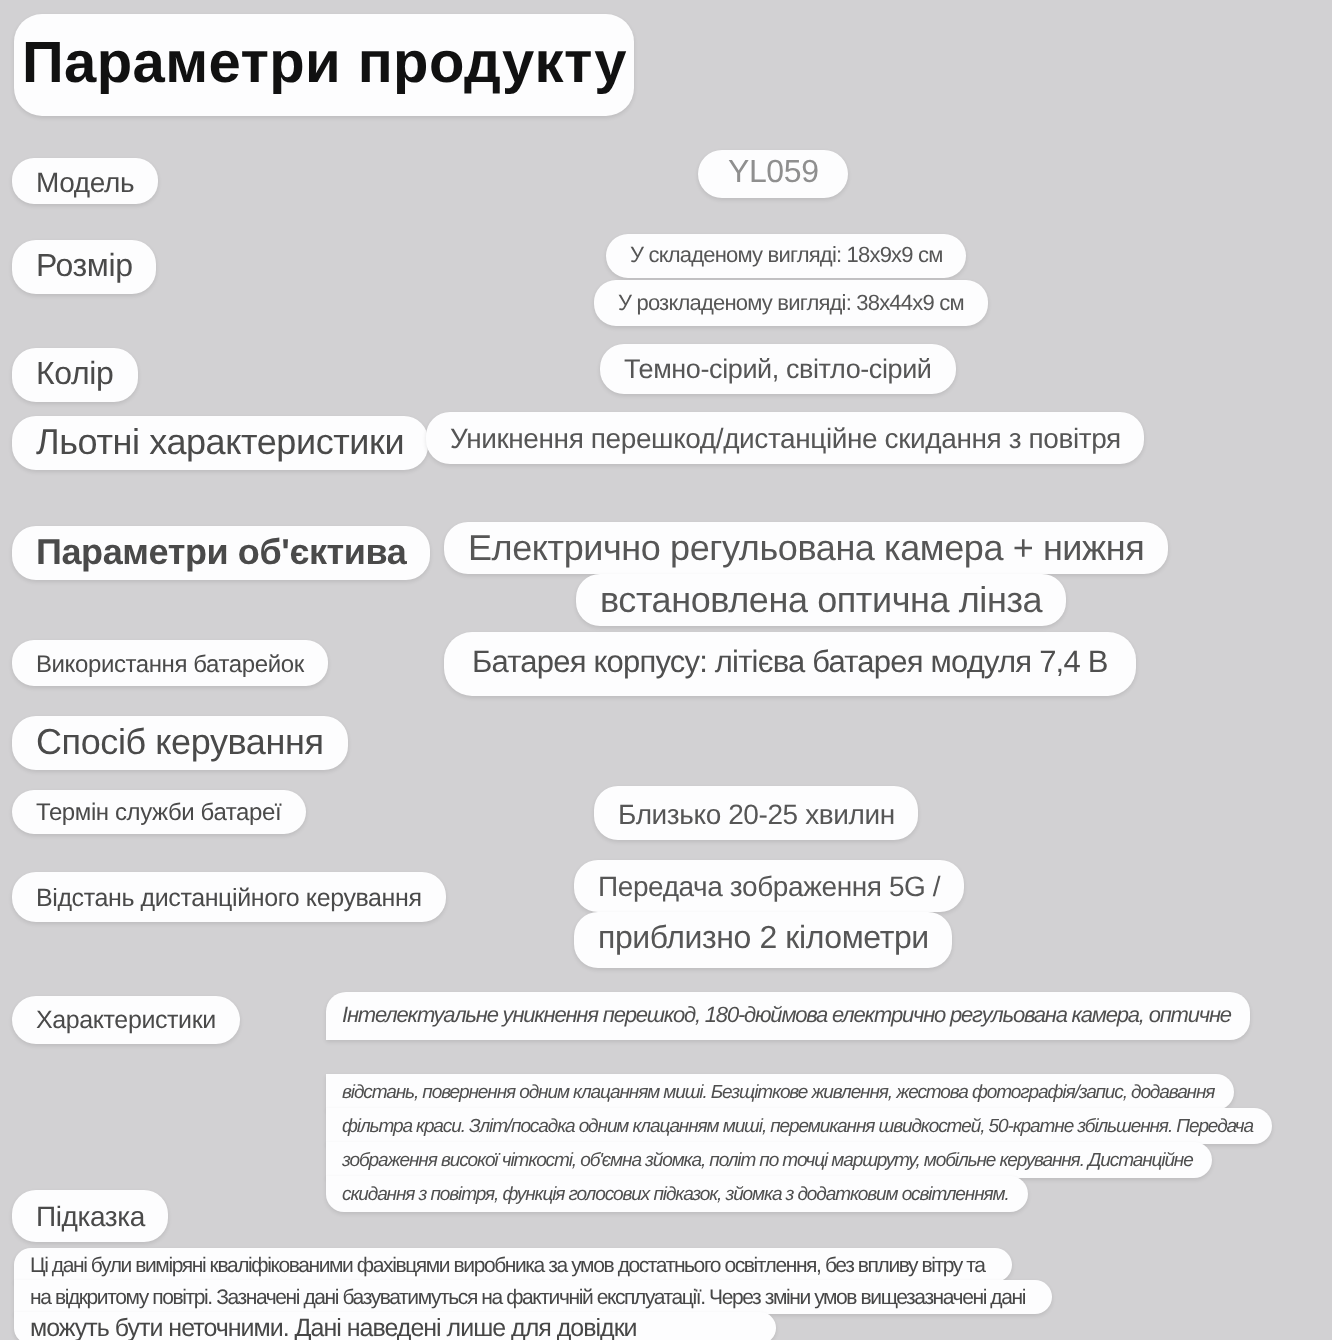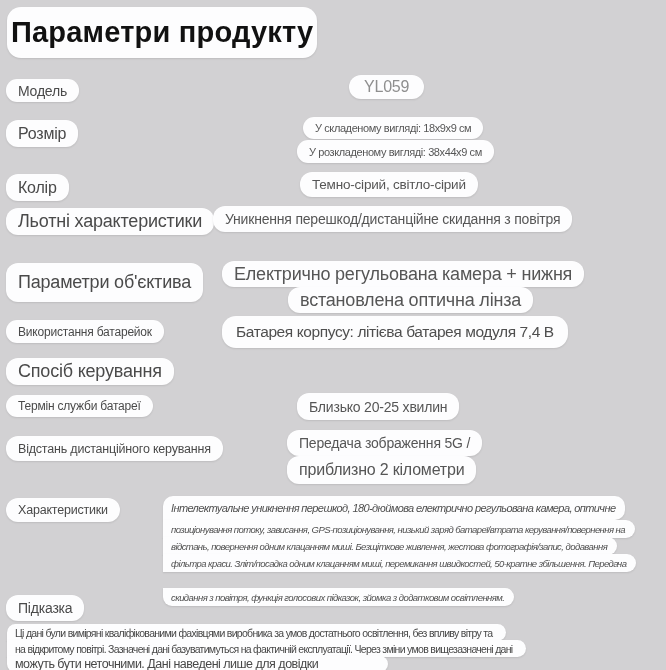--- a/index.html
+++ b/index.html
@@ -91,41 +91,41 @@
   <div class="pill label f16" style="left:6px; top:120px; height:27px;">Розмір</div>
   <div class="pill f11" style="left:303px; top:117px; height:22px; border-radius:11px;">У складеному вигляді: 18x9x9 см</div>
   <div class="pill f11" style="left:297px; top:140px; height:23px; border-radius:11px;">У розкладеному вигляді: 38x44x9 см</div>
 
   <div class="pill label f16" style="left:6px; top:174px; height:27px;">Колір</div>
   <div class="pill f135" style="left:300px; top:172px; height:25px;">Темно-сірий, світло-сірий</div>
 
   <div class="pill label f15" style="left:6px; top:208px; height:27px;">Льотні характеристики</div>
   <div class="pill f14" style="left:213px; top:206px; height:26px;">Уникнення перешкод/дистанційне скидання з повітря</div>
 
-  <div class="pill label f15" style="left:6px; top:263px; height:39px;">Параметри об'єктива</div>
+  <div class="pill label f15" style="left:6px; top:263px; height:27px;font-weight:bold;">Параметри об'єктива</div>
   <div class="pill f15" style="left:222px; top:261px; height:26px;">Електрично регульована камера + нижня</div>
   <div class="pill f15" style="left:288px; top:287px; height:26px;">встановлена оптична лінза</div>
 
   <div class="pill label f12" style="left:6px; top:320px; height:23px; border-radius:11px;">Використання батарейок</div>
   <div class="pill big-val" style="left:222px; top:316px; height:32px; border-radius:14px; padding:0 14px;">Батарея корпусу: літієва батарея модуля 7,4 В</div>
 
   <div class="pill label f15" style="left:6px; top:358px; height:27px;">Спосіб керування</div>
 
   <div class="pill label f12" style="left:6px; top:395px; height:22px; border-radius:11px;">Термін служби батареї</div>
   <div class="pill f14" style="left:297px; top:393px; height:27px;">Близько 20-25 хвилин</div>
 
   <div class="pill label f125" style="left:6px; top:436px; height:25px;">Відстань дистанційного керування</div>
   <div class="pill f14" style="left:287px; top:430px; height:26px;">Передача зображення 5G /</div>
   <div class="pill f16" style="left:287px; top:456px; height:28px;">приблизно 2 кілометри</div>
 
   <div class="pill label f125" style="left:6px; top:498px; height:24px;text-align:center;">Характеристики</div>
   <div class="pill para-line para-first" style="left:163px; top:496px;">Інтелектуальне уникнення перешкод, 180-дюймова електрично регульована камера, оптичне</div>
-  <div class="pill para-line" style="left:163px; top:520px;">позиціонування потоку, зависання, GPS-позиціонування, низький заряд батареї/втрата керування/повернення на</div>
   <div class="pill para-line" style="left:163px; top:537px;">відстань, повернення одним клацанням миші. Безщіткове живлення, жестова фотографія/запис, додавання</div>
   <div class="pill para-line" style="left:163px; top:554px;">фільтра краси. Зліт/посадка одним клацанням миші, перемикання швидкостей, 50-кратне збільшення. Передача</div>
+  <div class="pill para-line" style="left:163px; top:571px;">зображення високої чіткості, об'ємна зйомка, політ по точці маршруту, мобільне керування. Дистанційне</div>
   <div class="pill para-line para-last" style="left:163px; top:588px;">скидання з повітря, функція голосових підказок, зйомка з додатковим освітленням.</div>
 
   <div class="pill label f14" style="left:6px; top:595px; height:26px;">Підказка</div>
   <div class="pill foot-line foot-first" style="left:7px; top:624px;">Ці дані були виміряні кваліфікованими фахівцями виробника за умов достатнього освітлення, без впливу вітру та</div>
   <div class="pill foot-line" style="left:7px; top:640px;">на відкритому повітрі. Зазначені дані базуватимуться на фактичній експлуатації. Через зміни умов вищезазначені дані</div>
   <div class="pill foot-line foot-last" style="left:7px; top:656px;">можуть бути неточними. Дані наведені лише для довідки</div>
 
 </div>
 
 </body></html>

